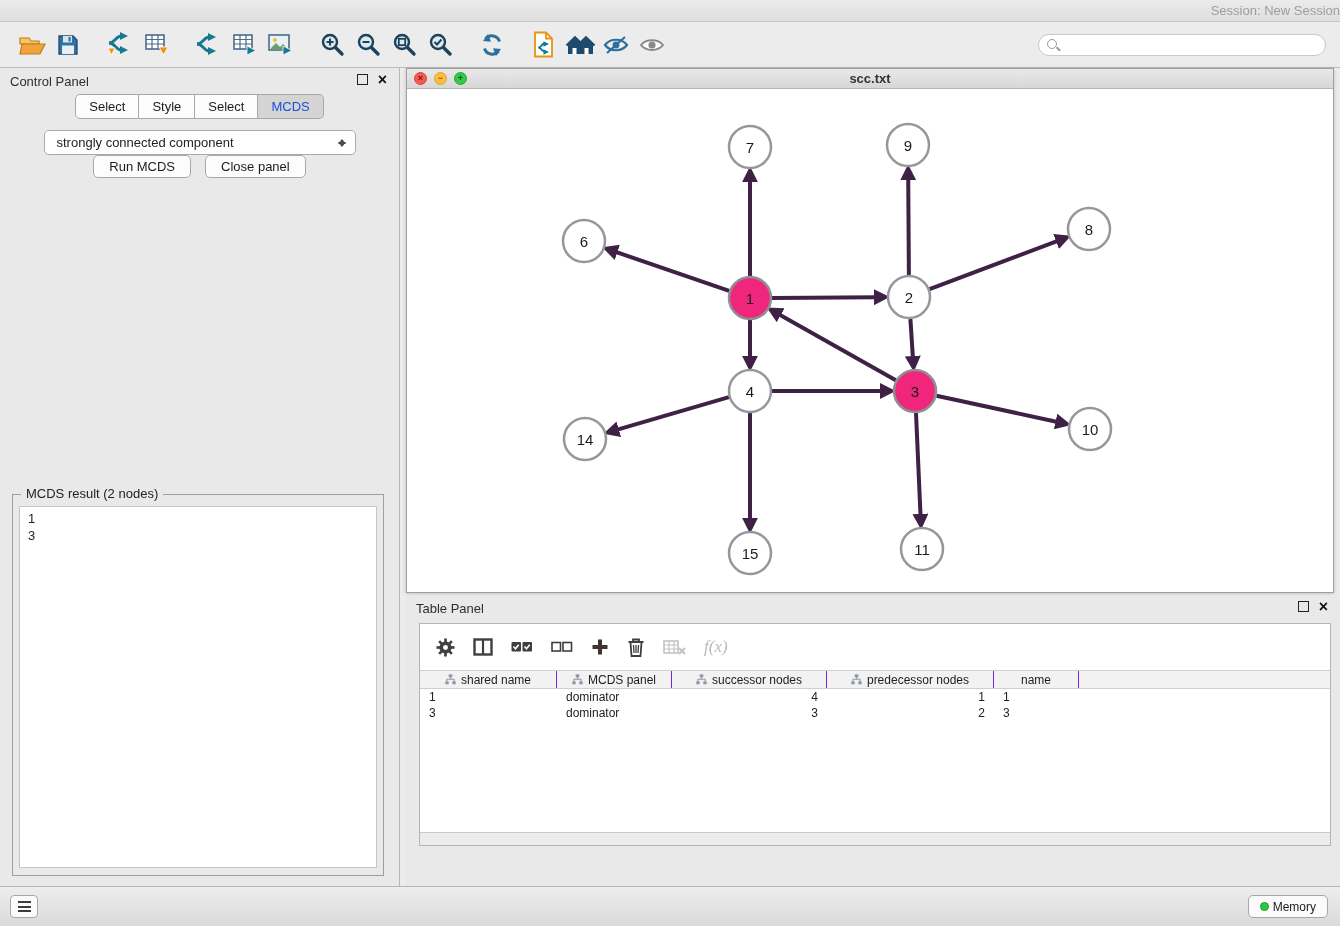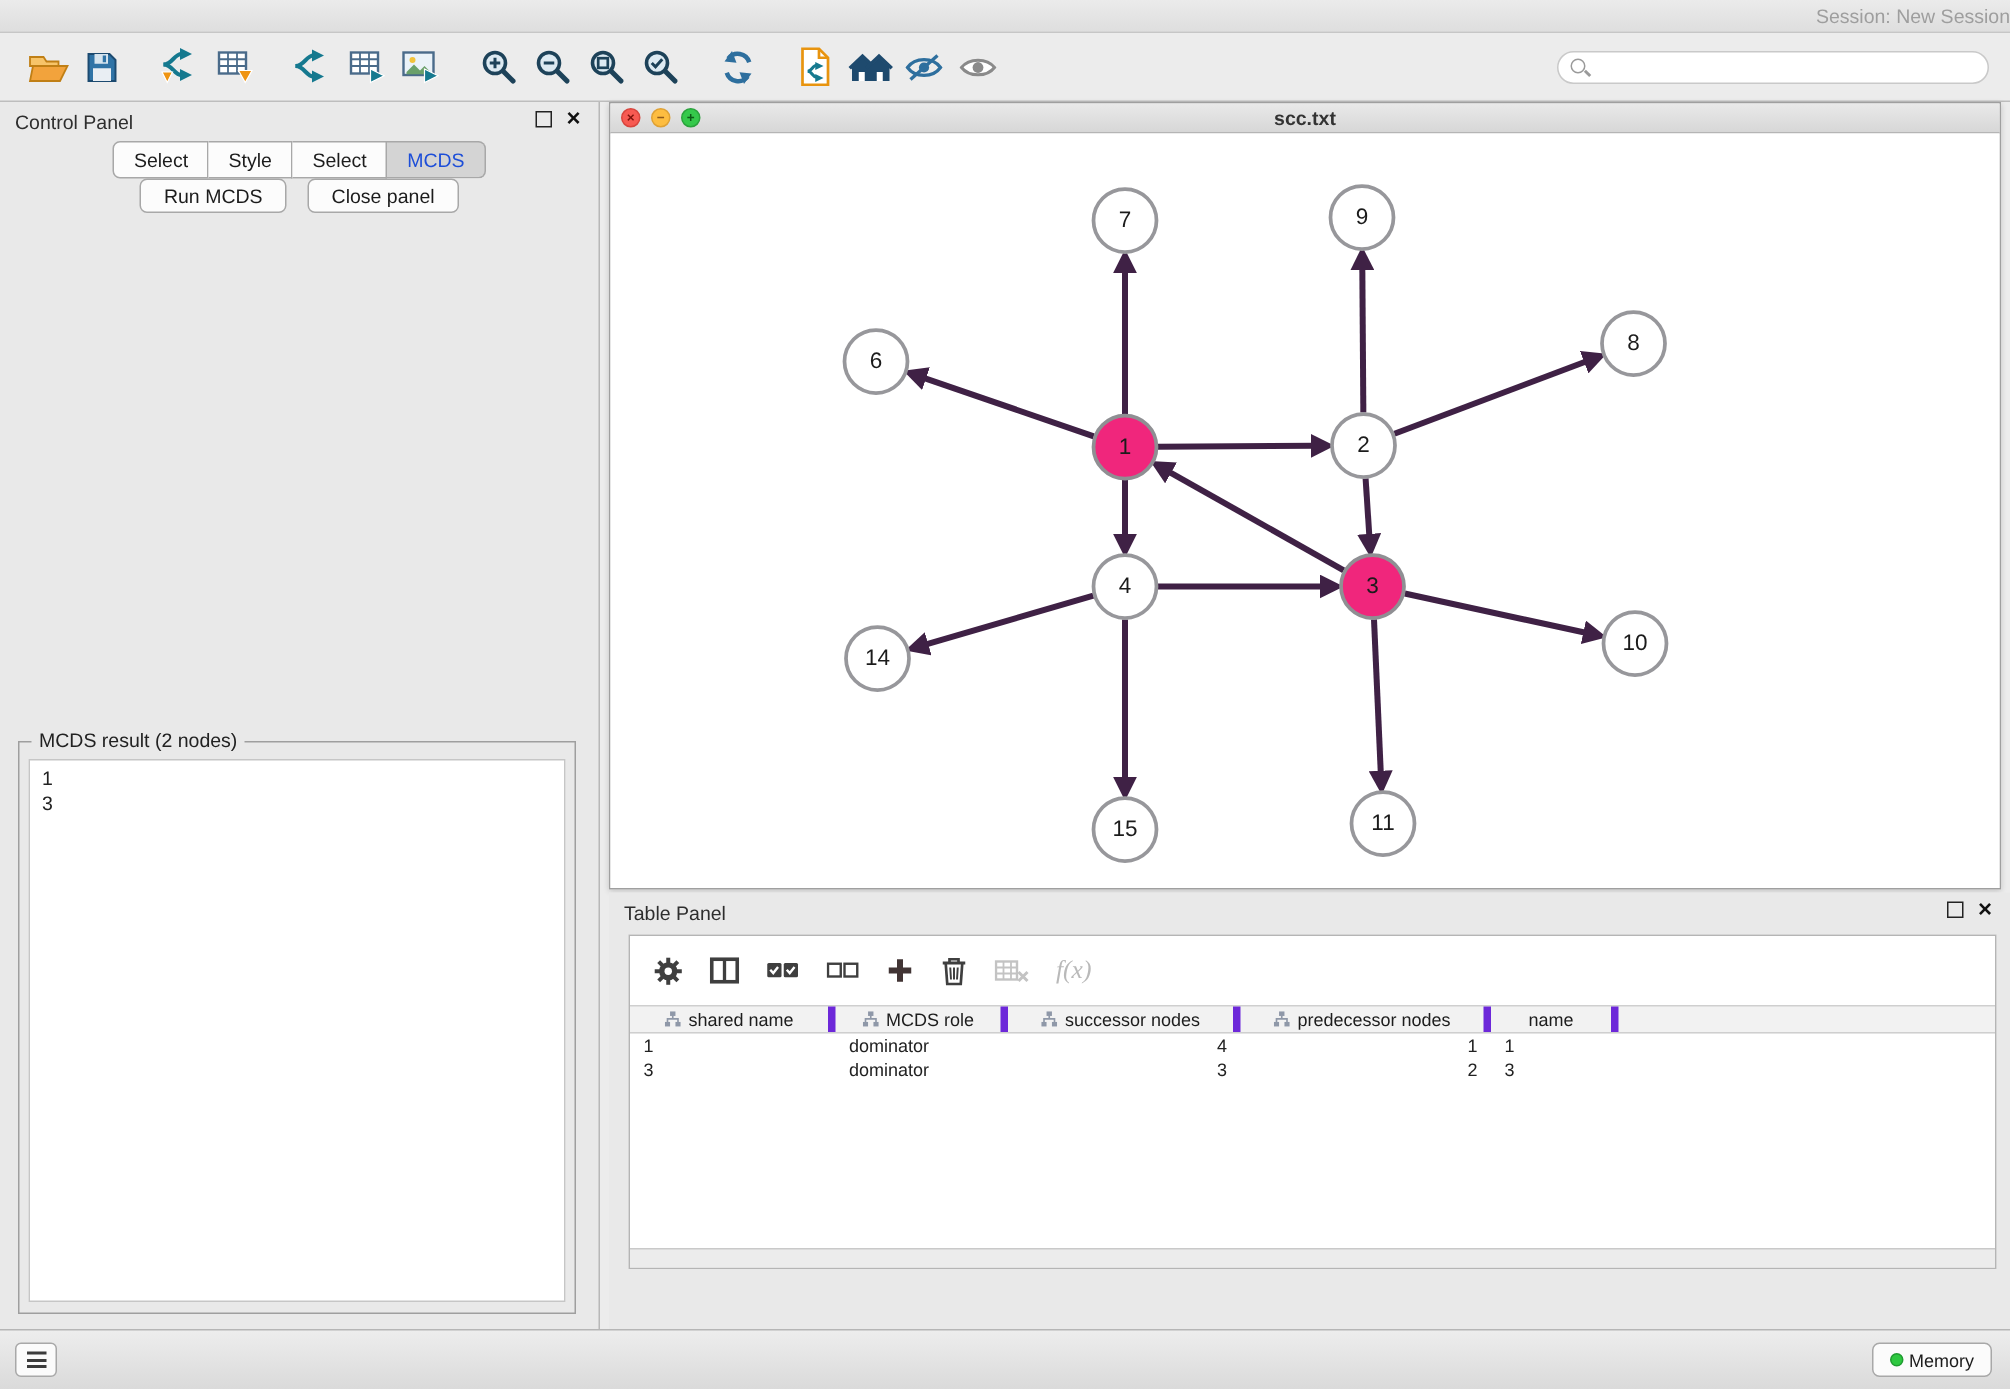--- a/index.html
+++ b/index.html
@@ -63,21 +63,21 @@
   svg.graph text{font-size:15px;fill:#1b1b1b}
 
   
   #table-panel{position:absolute;left:406px;top:595px;width:934px;height:291px;background:#e9e9e9}
   .table-box{position:absolute;left:13px;right:9px;top:28px;bottom:40px;background:#fff;border:1px solid #b5b5b5}
   .tp-toolbar{height:46px;display:flex;align-items:center;gap:18px;padding-left:16px}
   .tp-btn{background:none;border:none;display:flex;align-items:center;padding:0;cursor:default}
   .fx{font-family:"Liberation Serif",serif;font-style:italic;font-size:17px;color:#b9b9b9}
   .thead{display:flex;height:19px;background:#f2f2f2;border-top:1px solid #cfcfcf;border-bottom:1px solid #cfcfcf;
     font-size:12px;color:#1d1d1d}
-  .th{display:flex;align-items:center;justify-content:center;gap:5px;border-right:5px solid #6d28d9;height:100%;overflow:hidden}
+  .th{display:flex;align-items:center;justify-content:center;gap:5px;border-right:1px solid #6d28d9;height:100%;overflow:hidden}
   .trow{display:flex;height:16px;font-size:12px;align-items:center}
   .td{padding:0 9px;overflow:hidden;white-space:nowrap}
   .c0{width:137px}.c1{width:115px}.c2{width:155px}.c3{width:167px}.c4{width:85px}.c5{flex:1;border-right:none}
   .num{text-align:right}
   .hscroll{position:absolute;left:0;right:0;bottom:0;height:13px;background:#ececec;border-top:1px solid #c9c9c9}
   .tp-tabs{position:absolute;bottom:8px;left:0;right:0;display:flex;justify-content:center}
 
   
   #status-bar{position:absolute;left:0;bottom:0;right:0;height:40px;background:linear-gradient(#ededed,#dadada);
     border-top:1px solid #b5b5b5}
@@ -235,20 +235,24 @@
     <span class="win-controls">
       <button class="float-btn"></button>
       <button class="close-btn">×</button>
     </span>
   </div>
   <div class="seg">
     <button>Select</button>
     <button>Style</button>
     <button>Select</button>
     <button class="active">MCDS</button>
+  </div>
+  <div class="combo">
+    <span>strongly connected component</span>
+    <span class="stepper"></span>
   </div>
   <div class="btn-row">
     <button class="btn">Run MCDS</button>
     <button class="btn">Close panel</button>
   </div>
   <div class="result-group">
     <span class="result-title">MCDS result (2 nodes)</span>
     <div class="result-list">
       <div>1</div>
       <div>3</div>
@@ -413,21 +417,21 @@
           </svg>
         <span>shared name</span>
       </div>
       <div class="th c1">
         <svg width="11" height="11" viewBox="0 0 11 11">
             <path d="M5.5 3 v2.2 M2 7.5 V5.2 h7 V7.5" stroke="#8f98a8" fill="none" stroke-width="1.1"></path>
             <rect x="3.7" y="0.3" width="3.6" height="3" fill="#8f98a8"></rect>
             <rect x="0.3" y="7.3" width="3.4" height="3" fill="#8f98a8"></rect>
             <rect x="7.3" y="7.3" width="3.4" height="3" fill="#8f98a8"></rect>
           </svg>
-        <span>MCDS role</span>
+        <span>MCDS panel</span>
       </div>
       <div class="th c2">
         <svg width="11" height="11" viewBox="0 0 11 11">
             <path d="M5.5 3 v2.2 M2 7.5 V5.2 h7 V7.5" stroke="#8f98a8" fill="none" stroke-width="1.1"></path>
             <rect x="3.7" y="0.3" width="3.6" height="3" fill="#8f98a8"></rect>
             <rect x="0.3" y="7.3" width="3.4" height="3" fill="#8f98a8"></rect>
             <rect x="7.3" y="7.3" width="3.4" height="3" fill="#8f98a8"></rect>
           </svg>
         <span>successor nodes</span>
       </div>

